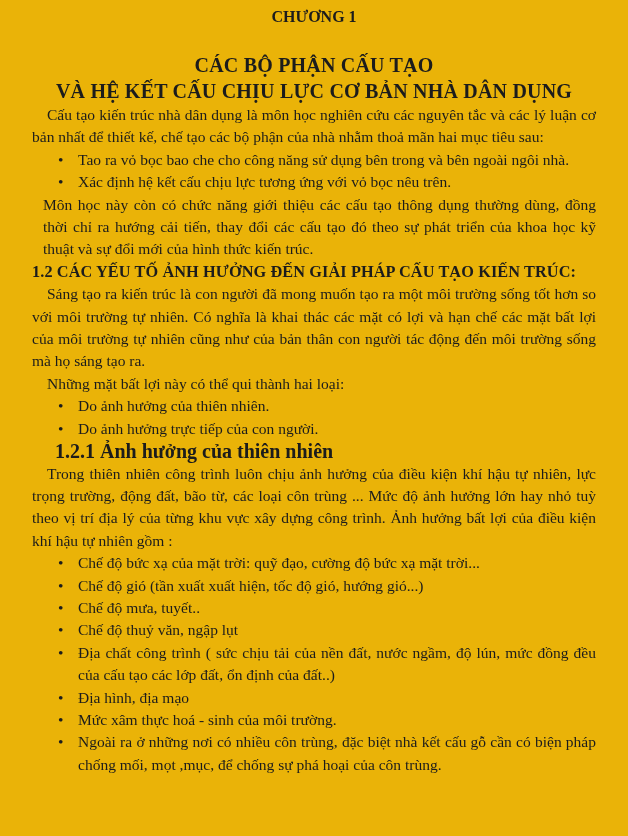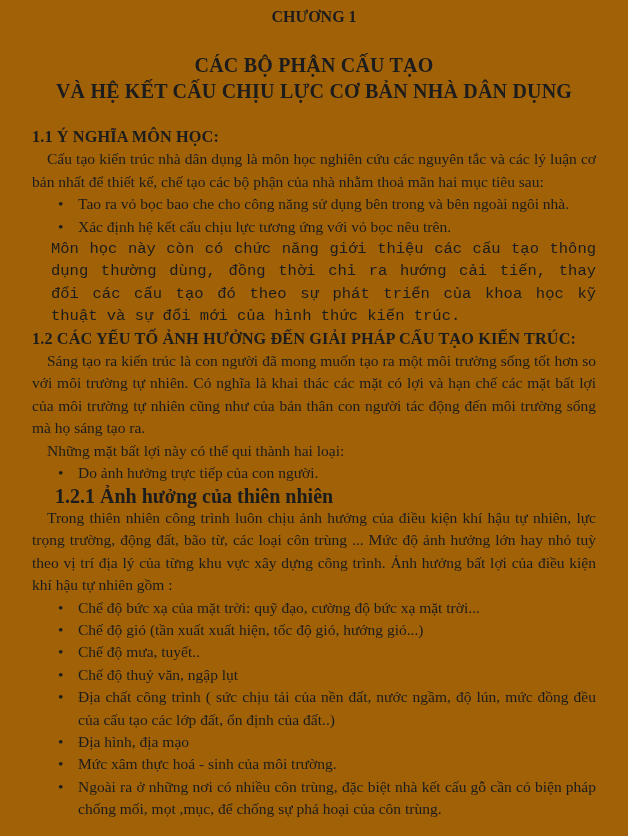--- a/index.html
+++ b/index.html
@@ -1,20 +1,20 @@
 <!DOCTYPE html>
 <html lang="vi"><head>
 <meta charset="utf-8">
 <style>
   html,body{margin:0;padding:0;background:#e8e8e8;}
   .page{
     position:relative;
     width:628px;height:836px;
     margin:0 auto;
-    background:#a16207;
+    background:#eab308;
     color:#1c1c1c;
     font-family:"Liberation Serif","DejaVu Serif",serif;
     font-size:15.5px;
     line-height:22.4px;
     box-sizing:border-box;
     padding:8px 32px 0 32px;
     overflow:hidden;
   }
   .chapter{
     text-align:center;
@@ -42,23 +42,22 @@
     font-size:20px;
     line-height:22.4px;
     margin-left:23px;
   }
   p{
     margin:0;
     text-align:justify;
     text-indent:15px;
   }
   p.para-block{
-    margin-left:19px;
+    margin-left:11px;
     text-indent:0;
-    font-family:Liberation Mono, monospace;
   }
   ul{
     margin:0;padding:0;list-style:none;
   }
   li{
     position:relative;
     padding-left:46px;
     text-align:justify;
   }
   li::before{
@@ -74,38 +73,38 @@
 
 <div class="page">
 
   <div class="chapter">CHƯƠNG 1</div>
 
   <div class="doc-title">
     <div>CÁC BỘ PHẬN CẤU TẠO</div>
     <div>VÀ HỆ KẾT CẤU CHỊU LỰC CƠ BẢN NHÀ DÂN DỤNG</div>
   </div>
 
-  <div class="h-main h-first">1.1 Ý NGHĨA MÔN HỌC:</div>
 
   <p>Cấu tạo kiến trúc nhà dân dụng là môn học nghiên cứu các nguyên tắc và các lý luận cơ bản nhất để thiết kế, chế tạo các bộ phận của nhà nhằm thoả mãn hai mục tiêu sau:</p>
 
   <ul>
     <li>Tao ra vỏ bọc bao che cho công năng sử dụng bên trong và bên ngoài ngôi nhà.</li>
     <li>Xác định hệ kết cấu chịu lực tương ứng với vỏ bọc nêu trên.</li>
   </ul>
 
   <p class="para-block">Môn học này còn có chức năng giới thiệu các cấu tạo thông dụng thường dùng, đồng thời chỉ ra hướng cải tiến, thay đổi các cấu tạo đó theo sự phát triển của khoa học kỹ thuật và sự đổi mới của hình thức kiến trúc.</p>
 
   <div class="h-main">1.2 CÁC YẾU TỐ ẢNH HƯỞNG ĐẾN GIẢI PHÁP CẤU TẠO KIẾN TRÚC:</div>
 
   <p>Sáng tạo ra kiến trúc là con người đã mong muốn tạo ra một môi trường sống tốt hơn so với môi trường tự nhiên. Có nghĩa là khai thác các mặt có lợi và hạn chế các mặt bất lợi của môi trường tự nhiên cũng như của bản thân con người tác động đến môi trường sống mà họ sáng tạo ra.</p>
 
   <p>Những mặt bất lợi này có thể qui thành hai loại:</p>
 
   <ul>
+    <li>Do ảnh hưởng của thiên nhiên.</li>
     <li>Do ảnh hưởng trực tiếp của con người.</li>
   </ul>
 
   <div class="h-sub">1.2.1 Ảnh hưởng của thiên nhiên</div>
 
   <p>Trong thiên nhiên công trình luôn chịu ảnh hưởng của điều kiện khí hậu tự nhiên, lực trọng trường, động đất, bão từ, các loại côn trùng ... Mức độ ảnh hưởng lớn hay nhỏ tuỳ theo vị trí địa lý của từng khu vực xây dựng công trình. Ảnh hưởng bất lợi của điều kiện khí hậu tự nhiên gồm :</p>
 
   <ul>
     <li>Chế độ bức xạ của mặt trời: quỹ đạo, cường độ bức xạ mặt trời...</li>
     <li>Chế độ gió (tần xuất xuất hiện, tốc độ gió, hướng gió...)</li>

